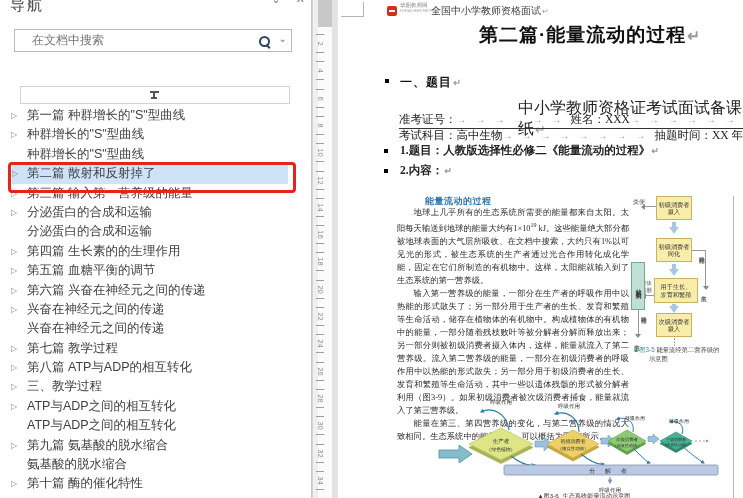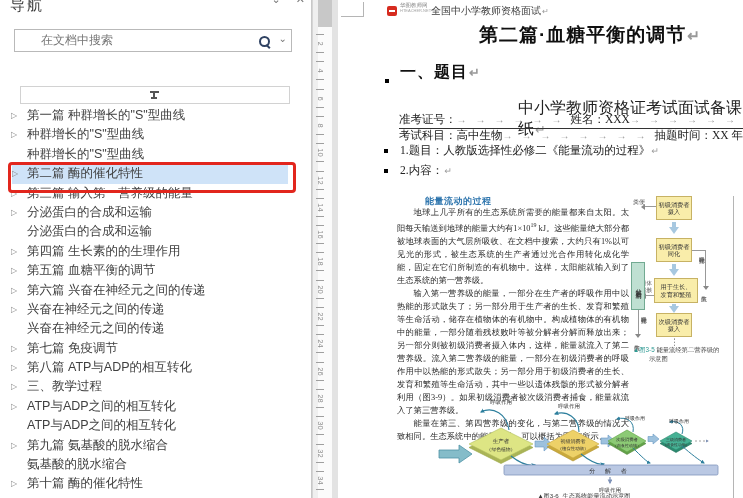--- a/index.html
+++ b/index.html
@@ -8,21 +8,21 @@
   #app{position:absolute;inset:0;}
 
   
   #nav-pane{position:absolute;left:0;top:0;width:311px;height:498px;background:#fff;
             border-right:1px solid #c8c8c8;overflow:hidden;}
   .nav-title{position:absolute;left:10px;top:-4px;font-size:15px;color:#3d3d3d;letter-spacing:2px;}
   .nav-top-icons{position:absolute;right:6px;top:-7px;color:#777;font-size:11px;}
   .nav-top-icons span{margin-left:12px;}
   .search-box{position:absolute;left:14px;top:29px;width:278px;height:23px;background:#fff;
               border:1px solid #b9b9b9;box-sizing:border-box;}
-  .search-box input{position:absolute;left:18px;top:0;width:230px;height:21px;border:none;outline:none;
+  .search-box input{position:absolute;left:9px;top:0;width:230px;height:21px;border:none;outline:none;
               padding:0 0 0 8px;font-size:12px;color:#333;font-family:Liberation Mono, monospace;}
   .search-box input::placeholder{color:#767676;opacity:1;}
   .mag{position:absolute;right:20px;top:4px;width:14px;height:14px;}
   .mag-c{position:absolute;left:2px;top:2px;width:7px;height:7px;border:2px solid #2f4262;border-radius:50%;}
   .mag-h{position:absolute;left:10px;top:10px;width:5px;height:2px;background:#2f4262;transform:rotate(45deg);transform-origin:0 0;}
   .sb-chev{position:absolute;right:4px;top:3px;color:#777;font-size:10px;}
   .tabs{position:absolute;left:16px;top:59px;font-size:13px;color:#3d3d3d;}
   .tab{position:relative;display:inline-block;margin-right:22px;padding:2px 2px 6px 2px;cursor:default;}
   .tab.active{color:#2b579a;}
   .tab.active::after{content:"";position:absolute;left:0;right:0;bottom:0;height:3px;background:#2b579a;}
@@ -61,26 +61,26 @@
                border-bottom:1px solid #b5b5b5;border-left:none;
                border-right:1px solid #b5b5b5;}
   .brand-sq{left:55px;top:6px;width:10px;height:10px;background:#d62b1f;border-radius:2px;}
   .brand-sq::after{content:"";position:absolute;left:2px;top:4px;width:6px;height:2px;background:#fff;}
   .brand-txt{left:68px;top:3px;line-height:5px;color:#8a8a8a;}
   .brand-l1{font-size:5.5px;}
   .brand-l2{font-size:4px;color:#a5a5a5;}
   .hdr-text{left:99px;top:4px;font-size:10px;color:#3c3c3c;}
   .doc-title{left:147px;top:22px;font-size:19px;font-weight:bold;color:#101010;letter-spacing:1px;white-space:nowrap;}
   .sq-bullet{width:4px;height:4px;background:#000;}
-  .sec1{left:68px;top:62px;font-size:16px;font-weight:bold;color:#111;letter-spacing:1px;}
+  .sec1{left:68px;top:74px;font-size:12px;font-weight:bold;color:#111;letter-spacing:1px;}
   .paper-title{left:186px;top:98px;font-size:16px;color:#222;}
   .info-line{left:67px;white-space:nowrap;font-size:11.5px;color:#222;}
   .info-underline{border-bottom:1px solid #333;padding-bottom:1px;width:400px;}
   .tabarrows{color:#999;letter-spacing:9px;font-size:10px;}
-  .bold{font-weight:normal;}
+  .bold{font-weight:bold;}
 
   
   .ex-heading{left:93px;top:195px;font-size:9px;font-weight:bold;color:#2f76ae;letter-spacing:0.5px;}
   .ex-body{left:65px;top:206px;width:232px;font-size:8.3px;line-height:13px;color:#2b2b2b;
            text-align:justify;}
   .ex-body p{margin:0;text-indent:2em;}
   .ex-body sup{font-size:6px;}
   .ex-border{left:401px;top:196px;width:1px;height:302px;background:#b5b5b5;}
 
   
@@ -137,30 +137,30 @@
       <span class="ibeam">
           <i class="t"></i>
           <i class="s"></i>
           <i class="b"></i>
         </span>
     </div>
     <div id="nav-list">
         <div class="nav-item"><span class="arrow">▷</span><span>第一篇 种群增长的"S"型曲线</span></div>
         <div class="nav-item"><span class="arrow">▷</span><span>种群增长的"S"型曲线</span></div>
         <div class="nav-item"><span>种群增长的"S"型曲线</span></div>
-        <div class="nav-item selected"><span class="arrow">▷</span><span>第二篇 酶的催化特性</span></div>
+        <div class="nav-item selected"><span class="arrow">▷</span><span>第二篇 散射和反射掉了</span></div>
         <div class="nav-item"><span class="arrow">▷</span><span>第三篇 输入第一营养级的能量</span></div>
         <div class="nav-item"><span class="arrow">▷</span><span>分泌蛋白的合成和运输</span></div>
         <div class="nav-item"><span>分泌蛋白的合成和运输</span></div>
         <div class="nav-item"><span class="arrow">▷</span><span>第四篇 生长素的的生理作用</span></div>
         <div class="nav-item"><span class="arrow">▷</span><span>第五篇 血糖平衡的调节</span></div>
         <div class="nav-item"><span class="arrow">▷</span><span>第六篇 兴奋在神经元之间的传递</span></div>
         <div class="nav-item"><span class="arrow">▷</span><span>兴奋在神经元之间的传递</span></div>
         <div class="nav-item"><span>兴奋在神经元之间的传递</span></div>
-        <div class="nav-item"><span class="arrow">▷</span><span>第七篇 免疫调节</span></div>
+        <div class="nav-item"><span class="arrow">▷</span><span>第七篇 教学过程</span></div>
         <div class="nav-item"><span class="arrow">▷</span><span>第八篇 ATP与ADP的相互转化</span></div>
         <div class="nav-item"><span class="arrow">▷</span><span>三、教学过程</span></div>
         <div class="nav-item"><span class="arrow">▷</span><span>ATP与ADP之间的相互转化</span></div>
         <div class="nav-item"><span>ATP与ADP之间的相互转化</span></div>
         <div class="nav-item"><span class="arrow">▷</span><span>第九篇 氨基酸的脱水缩合</span></div>
         <div class="nav-item"><span>氨基酸的脱水缩合</span></div>
         <div class="nav-item"><span class="arrow">▷</span><span>第十篇 酶的催化特性</span></div>
       </div>
     <div class="red-annotation"></div>
   </aside>
@@ -227,21 +227,21 @@
     <div id="page"></div>
 
     <div class="abs corner-mark"></div>
     <div class="abs brand-sq"></div>
     <div class="abs brand-txt">
       <div class="brand-l1">华图教师网</div>
       <div class="brand-l2">HTEACHER.NET</div>
     </div>
     <div class="abs hdr-text serif"><span>全国中小学教师资格面试</span><span class="pmark">↵</span></div>
 
-    <div class="abs doc-title"><span>第二篇·血糖平衡的调节</span><span class="pmark">↵</span></div>
+    <div class="abs doc-title"><span>第二篇·能量流动的过程</span><span class="pmark">↵</span></div>
 
     <div class="abs sq-bullet" style="left:53px;top:79px;"></div>
     <div class="abs sec1 serif"><span>一、题目</span><span class="pmark">↵</span></div>
 
     <div class="abs paper-title serif"><span>中小学教师资格证考试面试备课纸</span><span class="pmark">↵</span></div>
 
     <div class="abs info-line info-underline serif" style="top:112px;">
       <span>准考证号：</span><span class="tabarrows">→→→→→→</span><span>姓名：XXX</span><span class="tabarrows">→→→→→→</span>
     </div>
     <div class="abs info-line serif" style="top:128px;">

